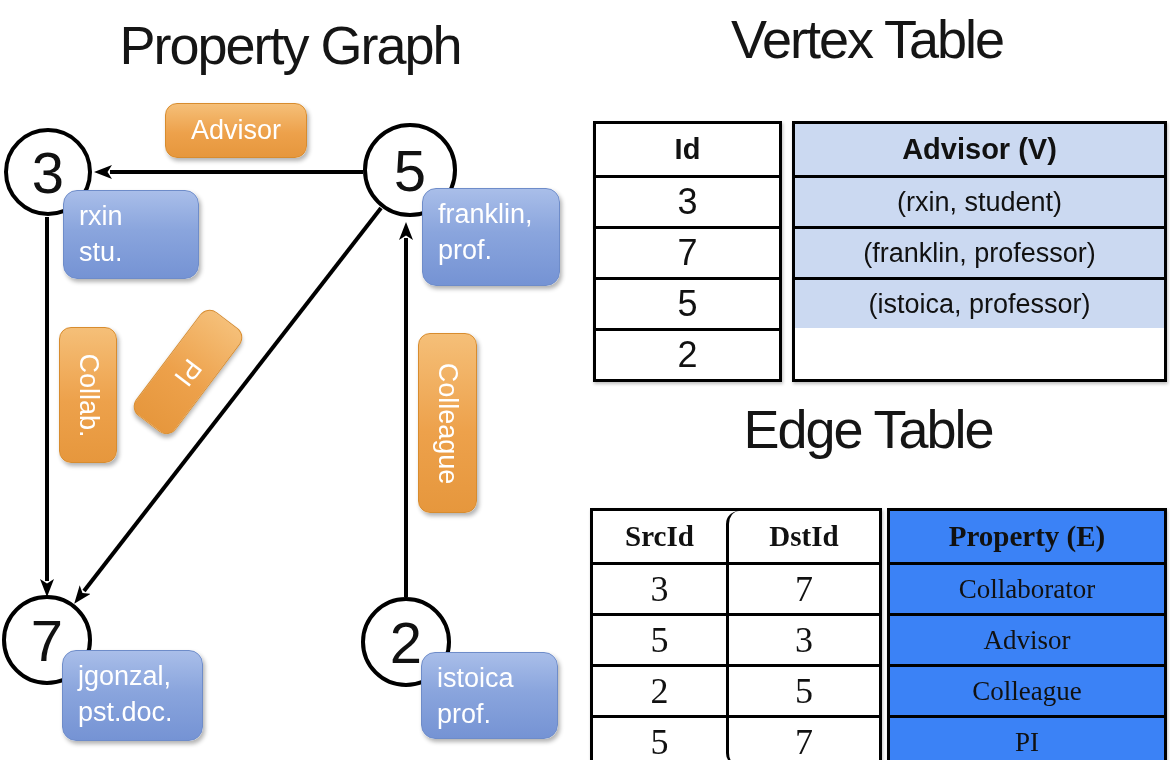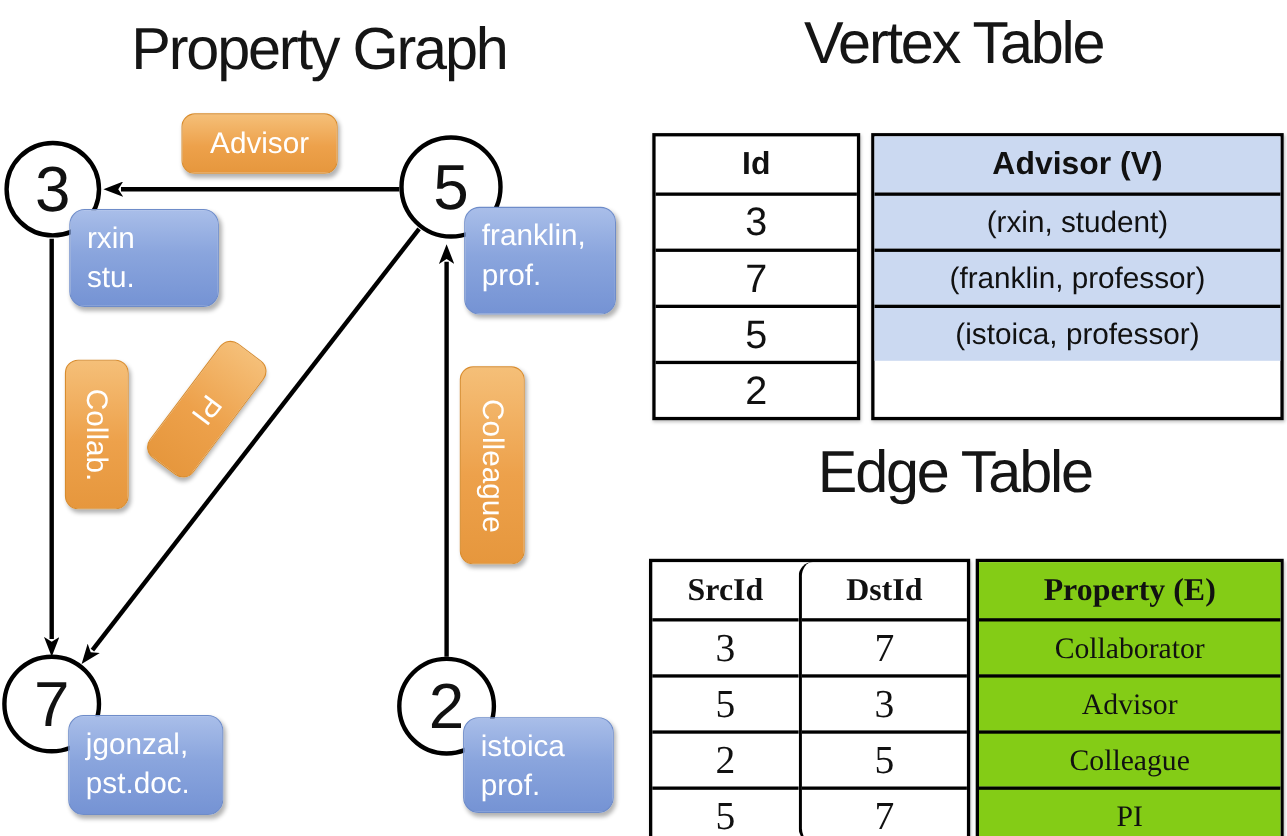--- a/index.html
+++ b/index.html
@@ -106,21 +106,21 @@
   .tcell.num { font-size: 36px; }
 
   #vt-id-col   { width: 189px; }
   #vt-prop-col { width: 375px; }
   #vt-prop-col .tcell { background: #cbd9f1; }
 
   #et-srcdst { display: flex; padding: 0; }
   #et-src-col { width: 133px; }
   #et-dst-col { width: 153px; border-left: 3px solid #000000; border-radius: 13px; }
   #et-prop-col { width: 280px; }
-  #et-prop-col .tcell { background: #84cc16; }
+  #et-prop-col .tcell { background: #3b82f6; }
 </style>
 </head>
 <body>
 
 <div id="slide">
 
   <div id="pg-title" class="big-title">Property Graph</div>
 
   <svg id="edges-svg" width="580" height="760" viewBox="0 0 580 760">
     <defs>

